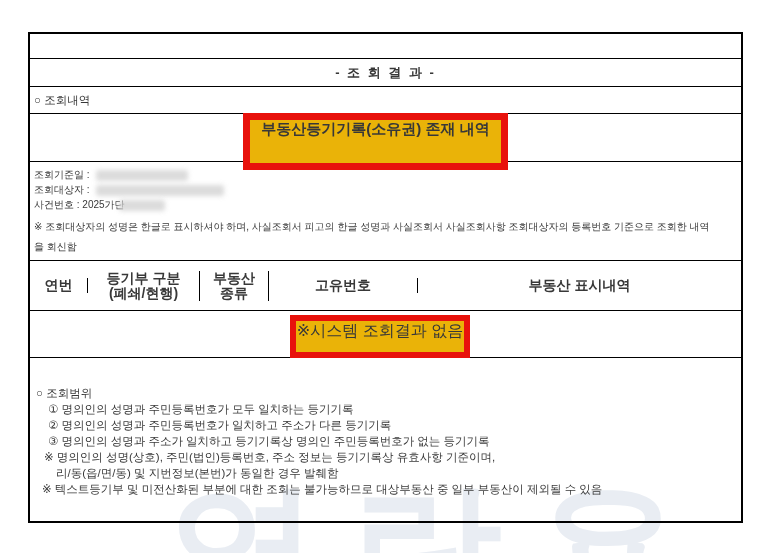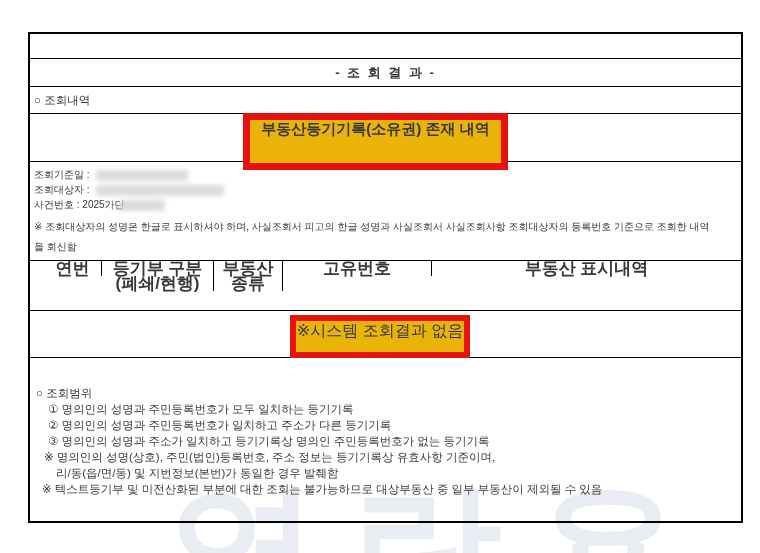--- a/index.html
+++ b/index.html
@@ -24,21 +24,21 @@
     position:absolute;left:28px;top:32px;width:715px;height:491px;z-index:1;
     border:2px solid #000;display:flex;flex-direction:column;background:transparent;
   }
   .row{border-bottom:1px solid #000;position:relative;flex:0 0 auto;}
   .r-empty{height:25px;}
   .r-result{height:28px;display:flex;align-items:center;justify-content:center;
     font-weight:bold;font-size:13px;letter-spacing:2px;}
   .r-section{height:27px;display:flex;align-items:center;padding-left:4px;font-size:11.5px;}
   .r-doc-title{height:48px;}
   .r-info{height:99px;padding:5px 4px 0 4px;font-size:10px;line-height:15px;}
-  .r-thead{height:50px;display:flex;align-items:flex-start;font-weight:bold;font-size:17px;padding-left:14px;}
+  .r-thead{height:50px;display:flex;align-items:center;font-weight:bold;font-size:14px;}
   .r-tdata{height:47px;}
   .r-scope{flex:1 1 auto;border-bottom:none;padding:27px 6px 0 6px;
     font-size:11.5px;line-height:16px;}
 
   
   .red-box{position:absolute;border:7px solid var(--accent-red);background:#eab308;
     display:flex;align-items:flex-start;justify-content:center;z-index:3;}
   .title-box{left:213px;top:79px;width:265px;height:57px;}
   .title-box span{font-weight:bold;font-size:15px;white-space:nowrap;}
   .no-result-box{left:260px;top:281px;width:180px;height:43px;border-width:6px;}

